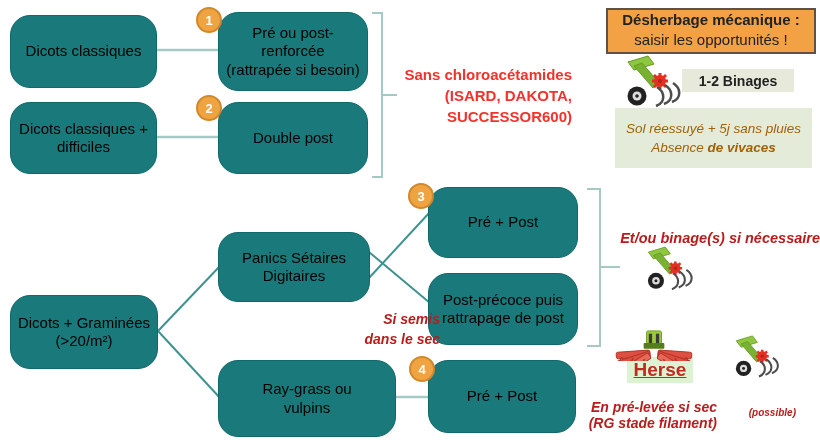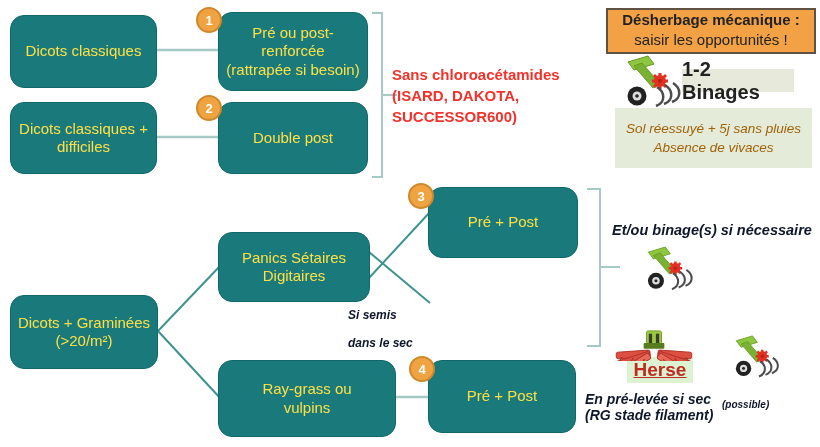--- a/index.html
+++ b/index.html
@@ -3,61 +3,61 @@
 <meta charset="utf-8">
 <style>
   html,body { margin:0; padding:0; background:#fff; }
   .canvas {
     position:relative; width:820px; height:447px; background:#fff;
     font-family:"Liberation Sans", sans-serif; overflow:hidden;
   }
   svg.wires { position:absolute; left:0; top:0; pointer-events:none; }
 
   .tbox {
-    position:absolute; background:var(--teal); color:#fde047;
-    border:1px solid var(--teal_border); border-radius:14px;
+    position:absolute; background:var(--teal); color:#000000;
+    border:1px solid var(--teal_border); border-radius:20px;
     display:flex; align-items:center; justify-content:center;
     text-align:center; font-size:15px; line-height:1.22;
     white-space:pre-line; padding:2px 6px; box-sizing:border-box; z-index:2;
   }
   .badge {
     position:absolute; width:26px; height:26px; border-radius:50%;
     background:var(--badge); border:2px solid var(--badge_border);
     color:#fff; font-weight:bold; font-size:13px;
     display:flex; align-items:center; justify-content:center;
     box-sizing:border-box; z-index:3;
   }
   .note-red {
     position:absolute; color:var(--red); font-weight:bold; font-size:15px;
-    line-height:21px; text-align:left; white-space:pre-line; z-index:2;
+    line-height:21px; text-align:right; white-space:pre-line; z-index:2;
   }
   .note-dark {
-    position:absolute; color:#0f172a; font-weight:bold; font-style:italic;
-    text-align:left; white-space:pre-line; z-index:2;
+    position:absolute; color:#b91c1c; font-weight:bold; font-style:italic;
+    text-align:right; white-space:pre-line; z-index:2;margin-top:8px;
   }
   .mech-title {
     position:absolute; left:606px; top:8px; width:210px; height:46px;
     background:var(--orange_panel); border:2px solid var(--orange_panel_border);
     box-sizing:border-box; display:flex; flex-direction:column;
     align-items:center; justify-content:flex-start; text-align:center;
     color:#222; font-size:15px; line-height:20px; z-index:2;
   }
   .mech-title .l1 { font-weight:bold; }
   .binages {
     position:absolute; left:682px; top:69px; width:112px; height:23px;
-    background:var(--pale_box); color:#222; font-weight:bold; font-size:20px;
+    background:var(--pale_box); color:#222; font-weight:bold; font-size:14px;
     display:flex; align-items:center; justify-content:center; z-index:2;
   }
   .panel {
     position:absolute; left:615px; top:108px; width:197px; height:60px;
     background:var(--pale_panel); color:#a16207; font-size:13.5px;
     font-style:italic; line-height:19px; text-align:center;
     display:flex; flex-direction:column; justify-content:center; z-index:2;
   }
-  .panel b { font-weight:normal; }
+  .panel b { font-weight:bold; }
   .herse-label {
     position:absolute; left:627px; top:357px; width:66px; height:26px;
     background:var(--herse_bg); color:var(--herse_red); font-weight:bold;
     font-size:19px; text-decoration:underline; display:flex;
     align-items:center; justify-content:center; z-index:2;
   }
   .icon { position:absolute; z-index:2; }
 </style>
 </head>
 <body>
@@ -81,34 +81,36 @@
 difficiles</div>
   <div class="tbox" style="left:218px;top:12px;width:150px;height:79px;">Pré ou post-
 renforcée
 (rattrapée si besoin)</div>
   <div class="tbox" style="left:218px;top:102px;width:150px;height:72px;">Double post</div>
   <div class="tbox" style="left:10px;top:295px;width:148px;height:74px;">Dicots + Graminées
 (&gt;20/m²)</div>
   <div class="tbox" style="left:218px;top:232px;width:152px;height:70px;">Panics Sétaires
 Digitaires</div>
   <div class="tbox" style="left:428px;top:187px;width:150px;height:71px;">Pré + Post</div>
+  <div class="tbox" style="left:428px;top:273px;width:150px;height:72px;">Post-précoce puis
+rattrapage de post</div>
   <div class="tbox" style="left:218px;top:360px;width:178px;height:77px;">Ray-grass ou
 vulpins</div>
   <div class="tbox" style="left:428px;top:360px;width:148px;height:73px;">Pré + Post</div>
 
   <div class="badge" style="left:196px;top:7px;">1</div>
   <div class="badge" style="left:196px;top:95px;">2</div>
   <div class="badge" style="left:408px;top:183px;">3</div>
   <div class="badge" style="left:409px;top:356px;">4</div>
 
   <div class="note-red" style="left:392px;top:64px;width:180px;">Sans chloroacétamides
 (ISARD, DAKOTA,
 SUCCESSOR600)</div>
 
-  <div class="note-dark" style="left:348px;top:301px;width:92px;font-size:12px;line-height:28px;">Si semis
+  <div class="note-dark" style="left:348px;top:301px;width:92px;font-size:14px;line-height:20px;">Si semis
 dans le sec</div>
   <div class="note-dark" style="left:612px;top:222px;width:208px;font-size:14.5px;">Et/ou binage(s) si nécessaire</div>
   <div class="note-dark" style="left:585px;top:391px;width:132px;font-size:14px;line-height:16px;">En pré-levée si sec
 (RG stade filament)</div>
   <div class="note-dark" style="left:722px;top:399px;width:74px;font-size:10px;">(possible)</div>
 
   <div class="mech-title">
     <span class="l1">Désherbage mécanique :</span>
     <span class="l2">saisir les opportunités !</span>
   </div>

